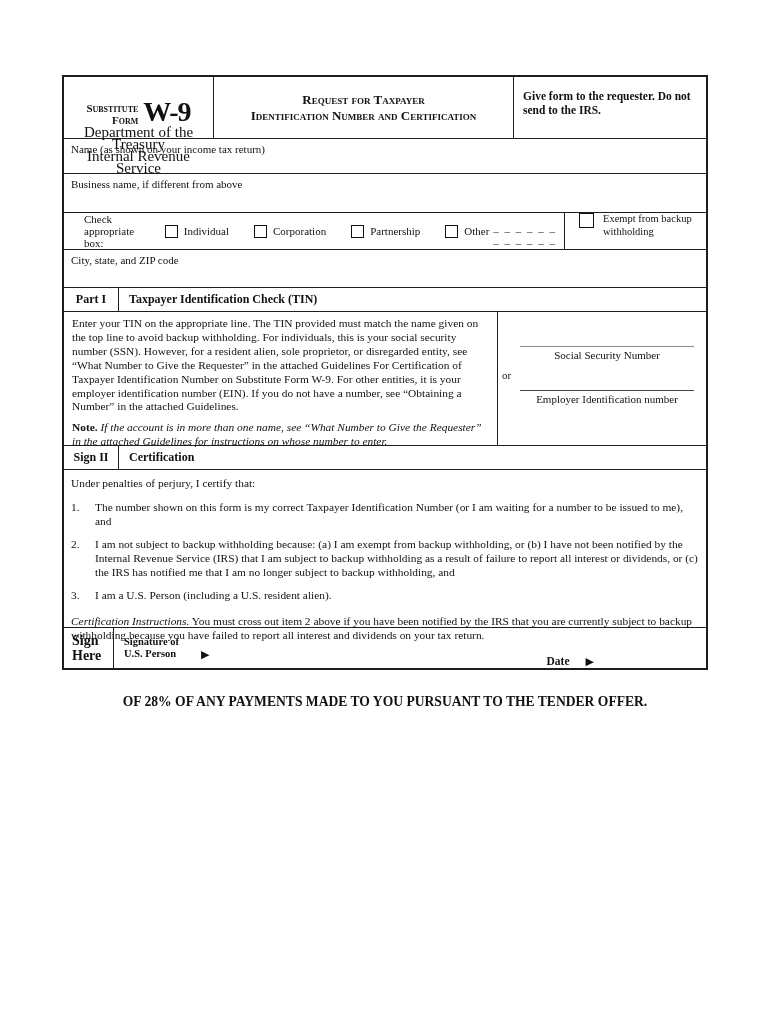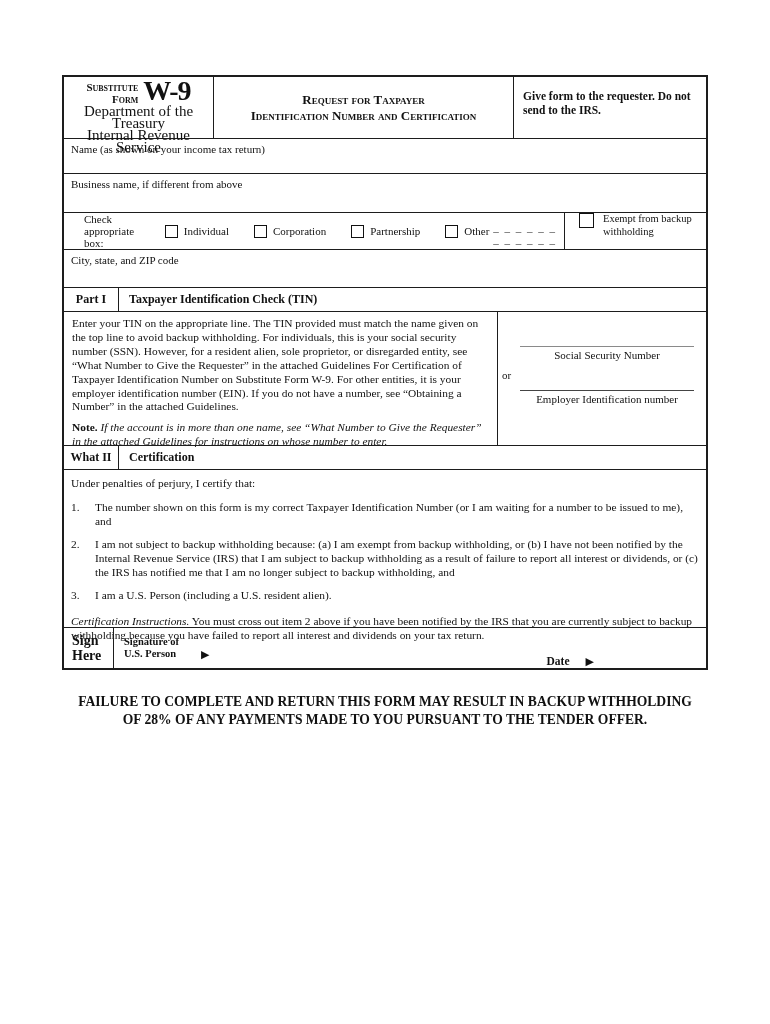--- a/index.html
+++ b/index.html
@@ -17,21 +17,21 @@
     width: 646px;
     border: 2px solid #1d1d1d;
     background: #fff;
   }
   .row { display: flex; border-bottom: 1.5px solid #1d1d1d; position: relative; }
   .row:last-child { border-bottom: none; }
   .cell-r { border-right: 1.5px solid #1d1d1d; }
 
   
   .hdr-row { height: 62px; }
-  .hdr-c1 { width: 150px; padding-top: 1px; }
+  .hdr-c1 { width: 150px; padding-top: 22px; }
   .w9-block { display: flex; align-items: flex-start; justify-content: center; }
   .sub-form { text-align: right; font-variant: small-caps; font-weight: bold; font-size: 11px; line-height: 12px; padding-top: 3px; }
   .w9 { font-size: 28px; font-weight: bold; line-height: 26px; margin-left: 5px; letter-spacing: -1px; }
   .dept { text-align: center; font-size: 15px; line-height: 12px; }
   .hdr-c2 { width: 300px; display: flex; flex-direction: column; justify-content: center; text-align: center; }
   .form-title { font-variant: small-caps; font-weight: bold; font-size: 13px; line-height: 16px; }
   .hdr-c3 { flex: 1; padding: 12px 10px 0 9px; font-weight: bold; font-size: 11.5px; line-height: 14px; }
 
   
   .field-row { display: block; padding: 4px 7px; font-size: 11px; }
@@ -173,21 +173,21 @@
     <div class="tin-cell">
       <div class="tin-line"></div>
       <div class="tin-label">Social Security Number</div>
       <div class="or-word">or</div>
       <div class="tin-line ein"></div>
       <div class="tin-label">Employer Identification number</div>
     </div>
   </div>
 
   <div class="row part-hdr">
-    <div class="part-label cell-r">What II</div>
+    <div class="part-label cell-r">Sign II</div>
     <div class="part-title">Certification</div>
   </div>
 
   <div class="row p2-body">
     <div class="p2-intro">Under penalties of perjury, I certify that:</div>
     <div class="cert-item">
       <span class="item-num">1.</span>
       <span class="item-text">The number shown on this form is my correct Taxpayer Identification Number (or I am waiting for a number to be issued to me), and</span>
     </div>
     <div class="cert-item">
@@ -219,15 +219,14 @@
       <div class="date-group">
         <span class="date-word">Date</span>
         <span class="arrow">▶</span>
       </div>
     </div>
   </div>
 
 </div>
 
 <div class="footer-warning">
-  <div>FAILURE TO COMPLETE AND RETURN THIS FORM MAY RESULT IN BACKUP WITHHOLDING</div>
   <div>OF 28% OF ANY PAYMENTS MADE TO YOU PURSUANT TO THE TENDER OFFER.</div>
 </div>
 
 </body></html>

